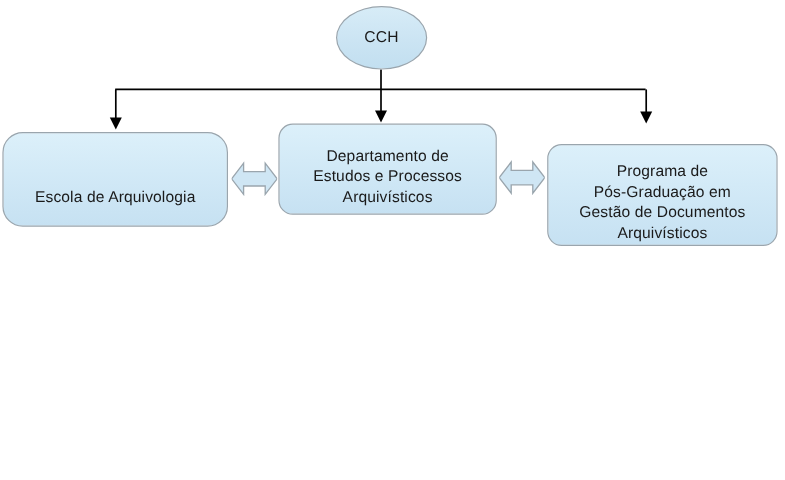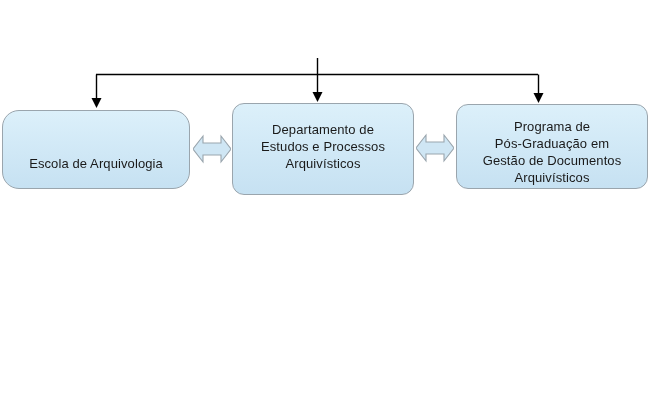--- a/index.html
+++ b/index.html
@@ -67,26 +67,26 @@
     letter-spacing: 0.1px;
     white-space: pre-line;
   }
 
   #box-escola {
     left: 2px; top: 110px; width: 188px; height: 79px; border-radius: 17px;
   }
   #box-escola .label { top: 44px; }
 
   #box-departamento {
-    left: 232px; top: 103px; width: 182px; height: 92px;
+    left: 232px; top: 103px; width: 182px; height: 76px;
   }
   #box-departamento .label { top: 17px; }
 
   #box-programa {
-    left: 456px; top: 104px; width: 192px; height: 85px;
+    left: 456px; top: 120px; width: 192px; height: 85px;
   }
   #box-programa .label { top: 13px; }
 
   
   svg.wires {
     position: absolute;
     left: 0; top: 0;
     width: 654px; height: 400px;
     z-index: 2;
     overflow: visible;
@@ -112,20 +112,23 @@
     <line x1="96.5" y1="74.5" x2="96.5" y2="100" stroke="#000000" stroke-width="1.4"></line>
     <polygon points="96.5,108 91.5,98 101.5,98" fill="#000000"></polygon>
 
     <line x1="317.5" y1="74.5" x2="317.5" y2="94" stroke="#000000" stroke-width="1.4"></line>
     <polygon points="317.5,102 312.5,92 322.5,92" fill="#000000"></polygon>
 
     <line x1="538.5" y1="74.5" x2="538.5" y2="95" stroke="#000000" stroke-width="1.4"></line>
     <polygon points="538.5,103 533.5,93 543.5,93" fill="#000000"></polygon>
   </svg>
 
+  <div class="node-ellipse">
+    <span class="label">CCH</span>
+  </div>
 
   <div class="node-box" id="box-escola">
     <span class="label">Escola de Arquivologia</span>
   </div>
 
   <div class="node-box" id="box-departamento">
     <span class="label">Departamento de
 Estudos e Processos
 Arquivísticos</span>
   </div>

